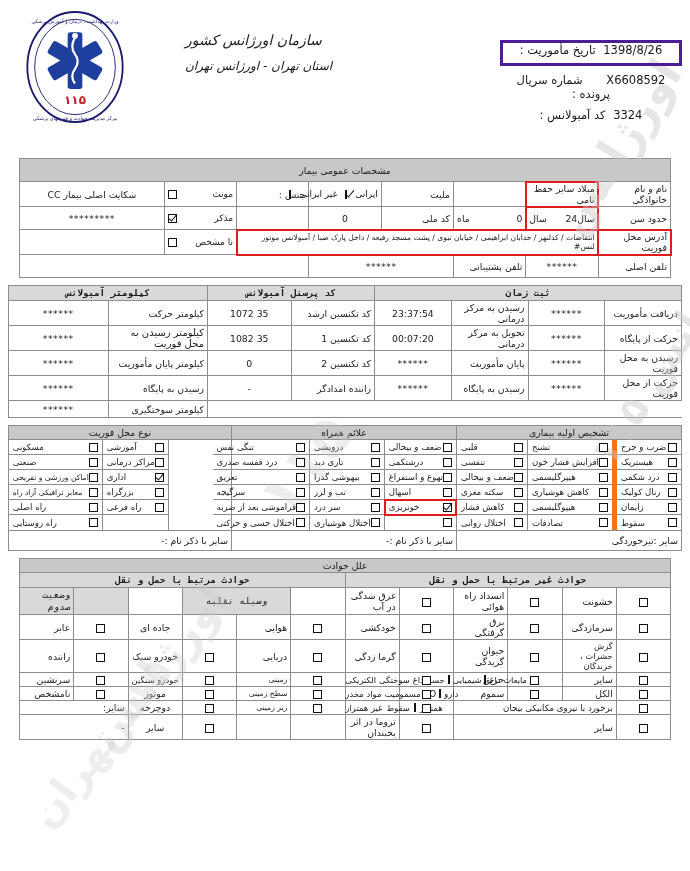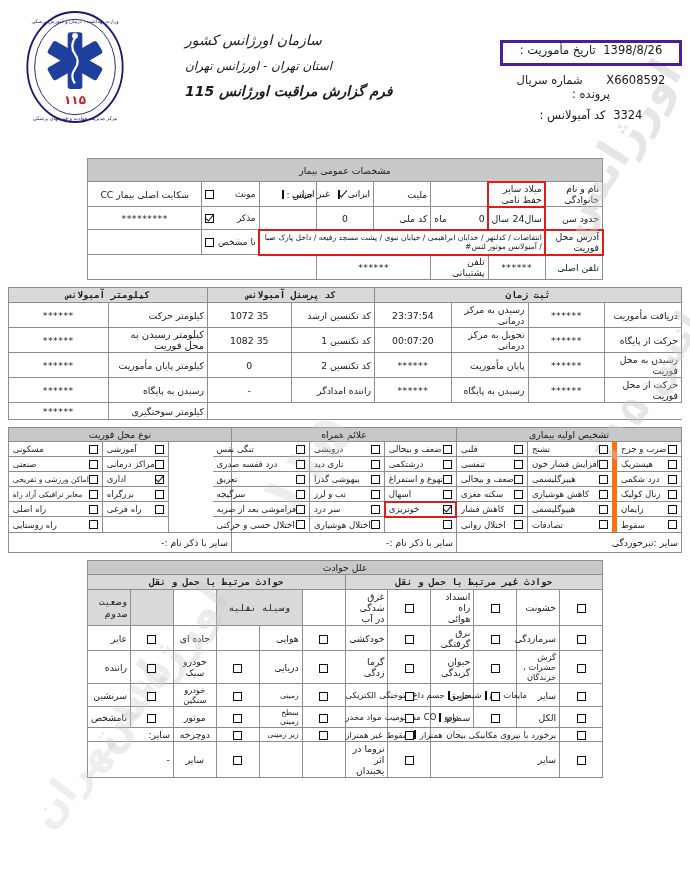--- a/index.html
+++ b/index.html
@@ -27,21 +27,21 @@
   .titles{position:absolute;top:32px;left:185px;width:330px;text-align:left;font-style:italic;}
   .titles .t1{font-size:14px;margin-bottom:11px;}
   .titles .t2{font-size:12px;margin-bottom:10px;}
   .titles .t3{font-size:14px;font-weight:bold;}
   .hdr-right{position:absolute;top:40px;right:8px;width:182px;text-align:left;direction:rtl;}
   .date-box{border:3px solid #4c1d95;padding:0 8px 6px 8px;margin-bottom:6px;}
   .date-box .line{font-size:11.5px;text-align:center;}
   .hdr-right .line2,.hdr-right .line3{font-size:11.5px;text-align:center;margin-top:7px;}
 
   
-  .tbl{width:516px;margin:0 auto;border-collapse:collapse;table-layout:fixed;}
+  .tbl{width:652px;margin:0 auto;border-collapse:collapse;table-layout:fixed;}
   .tbl td,.tbl th{border:1px solid #8d8d8d;font-size:9.3px;padding:1px 3px;vertical-align:middle;}
   .secthead{background:#c8c8c8;text-align:center;font-size:10.5px;padding:3px 0;font-weight:normal;border:1px solid #8d8d8d;}
   .colhead{background:#d9d9d9;text-align:center;font-size:9.6px;padding:2px 0;font-family:Liberation Mono, monospace;}
   .gap{height:7px;}
 
   
   .cb{display:inline-block;width:9px;height:9px;border:1.6px solid #111;background:#fff;
       vertical-align:middle;position:relative;box-sizing:border-box;}
   .cb.on::after{content:"";position:absolute;left:1px;top:-3px;width:4px;height:8px;
       border:solid #111;border-width:0 1.6px 1.6px 0;transform:rotate(40deg);}
@@ -93,21 +93,20 @@
         <circle cx="60" cy="30" r="3.2" fill="#fff"></circle>
         <text x="60" y="104" text-anchor="middle" font-size="13" fill="#c0202a" font-weight="bold">۱۱۵</text>
         <text x="60" y="16" text-anchor="middle" font-size="5.5" fill="#1a1a6e">وزارت بهداشت ، درمان و آموزش پزشکی</text>
         <text x="60" y="122" text-anchor="middle" font-size="5.5" fill="#1a1a6e">مرکز مدیریت حوادث و فوریتهای پزشکی</text>
       </svg>
     </div>
 
     <div class="titles">
       <div class="t1">سازمان اورژانس کشور</div>
       <div class="t2">استان تهران - اورژانس تهران</div>
-      <div class="t3">فرم گزارش مراقبت اورژانس 115</div>
     </div>
 
     <div class="hdr-right">
       <div class="date-box">
         <div class="line">
           <span>1398/8/26</span>
           <span style="margin-right:4px">تاریخ مأموریت :</span>
         </div>
       </div>
       <div class="line2">

